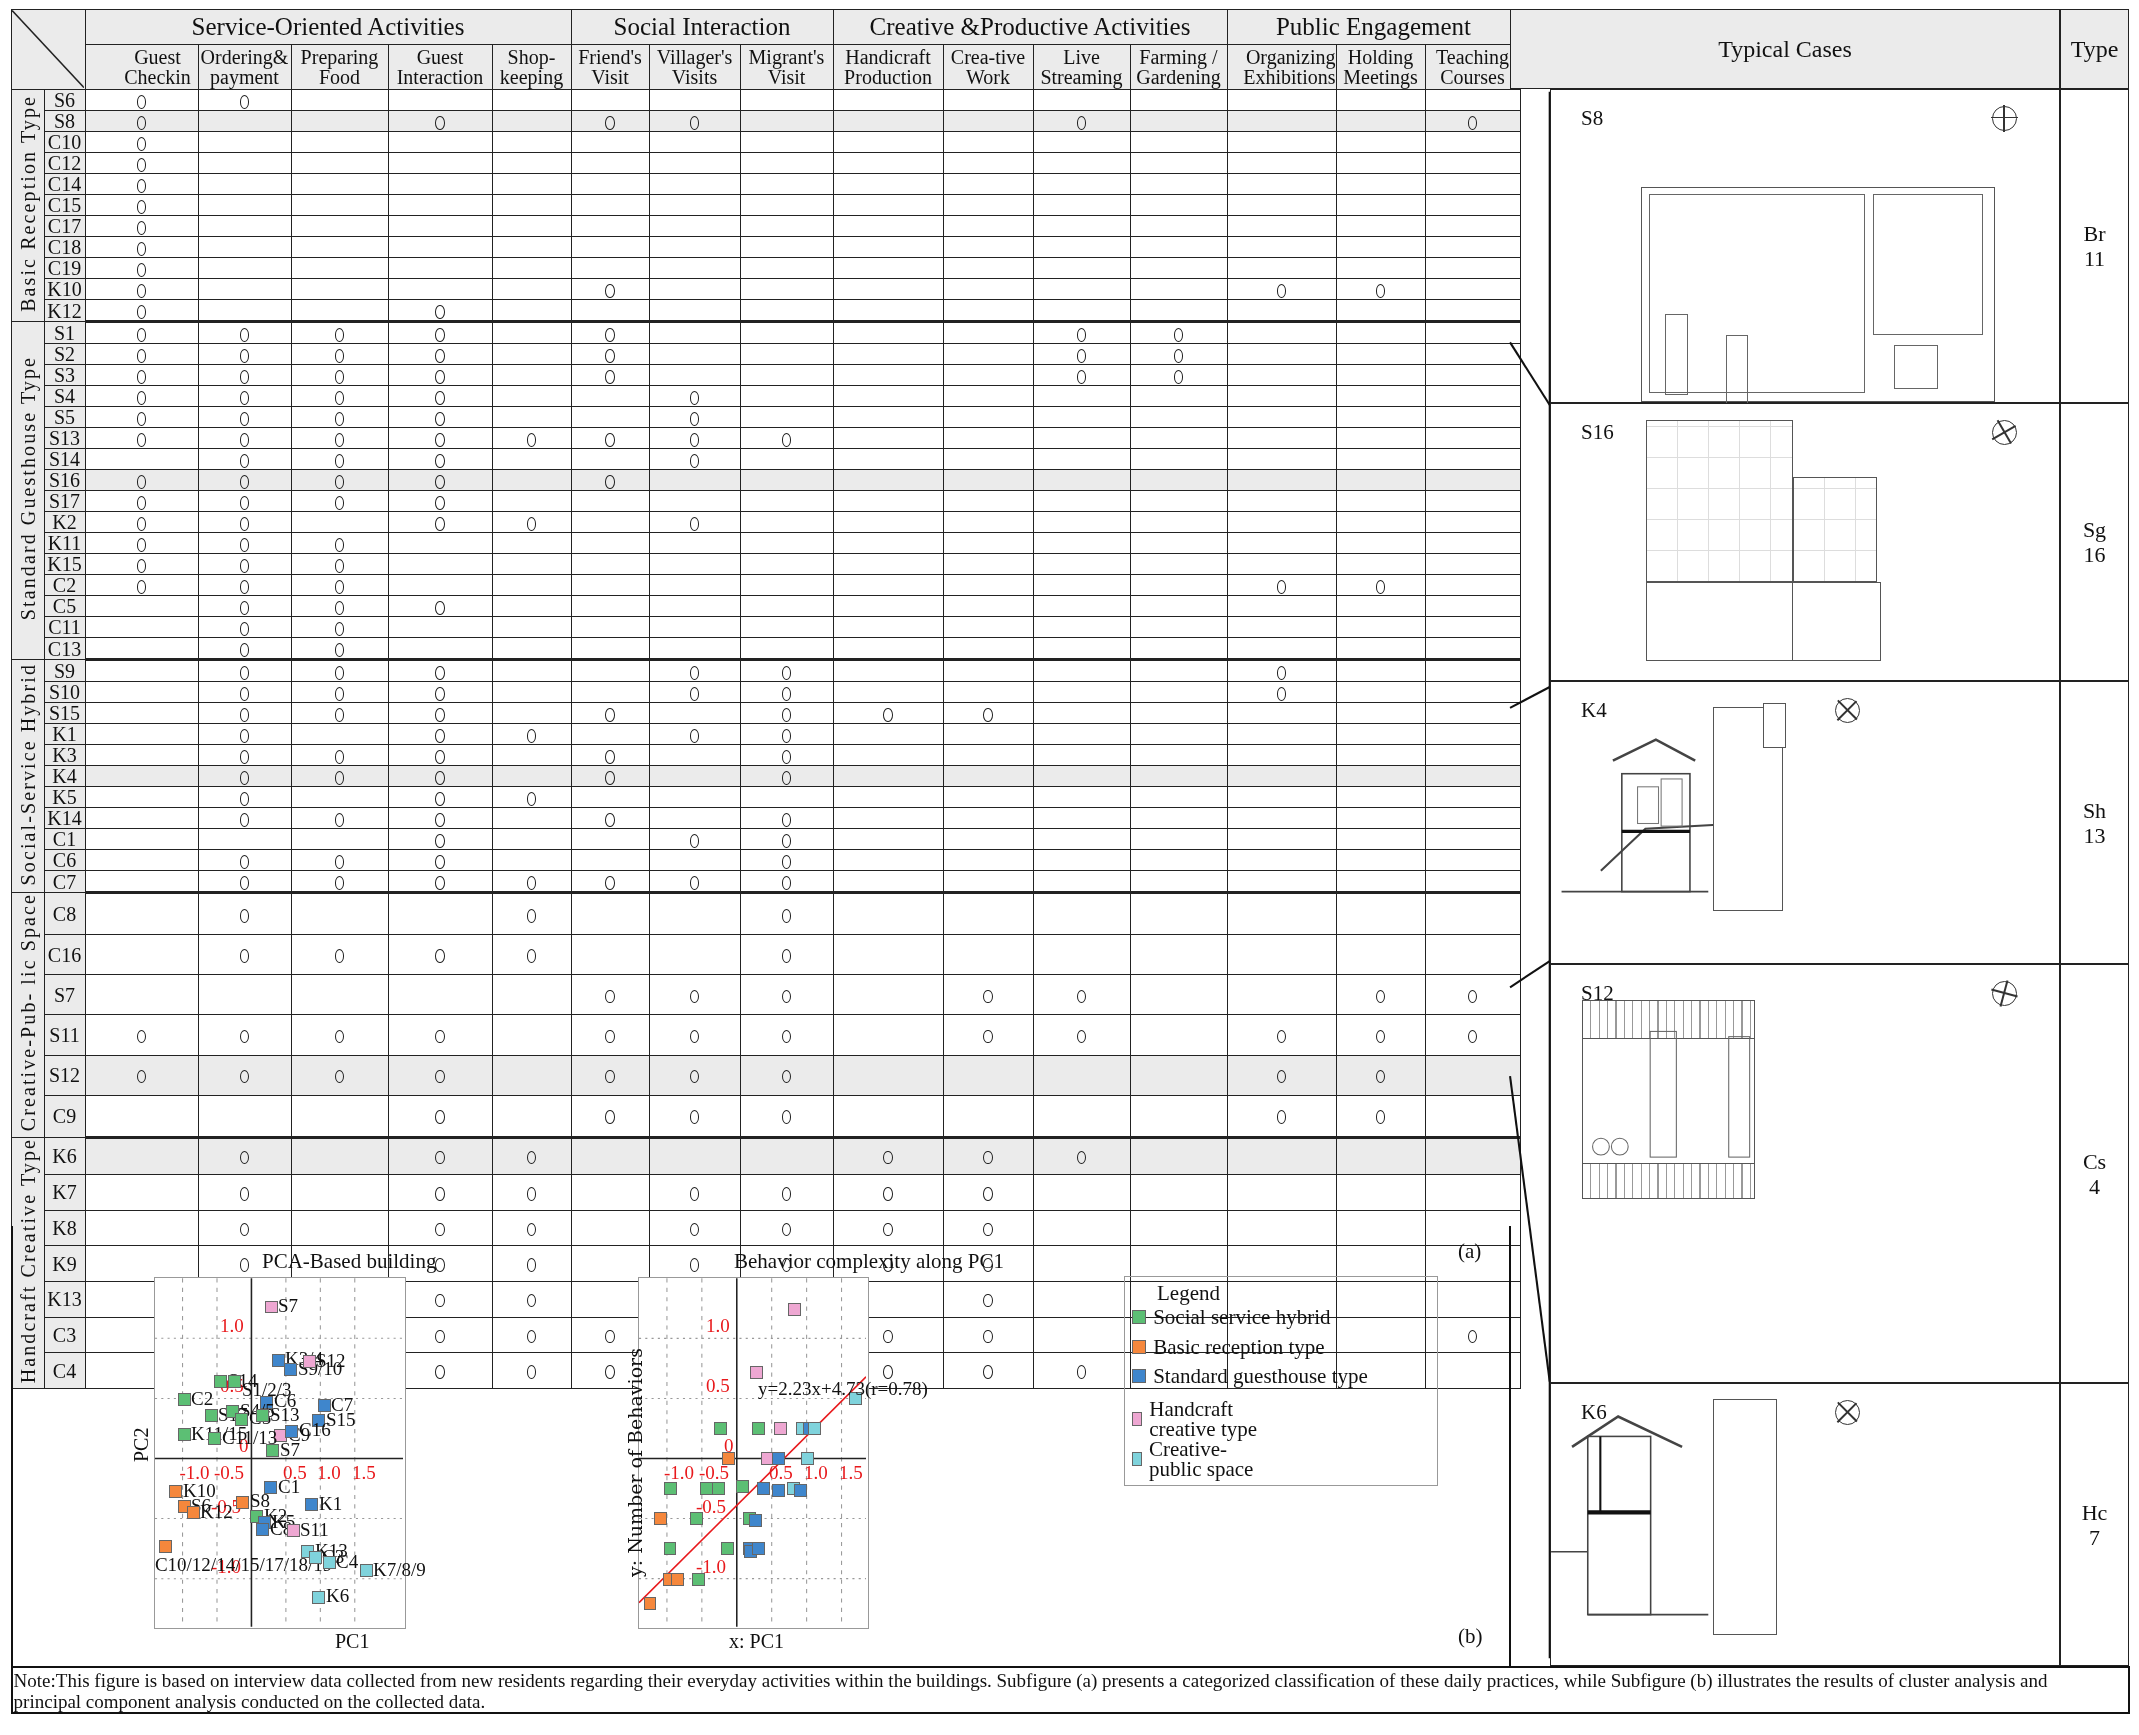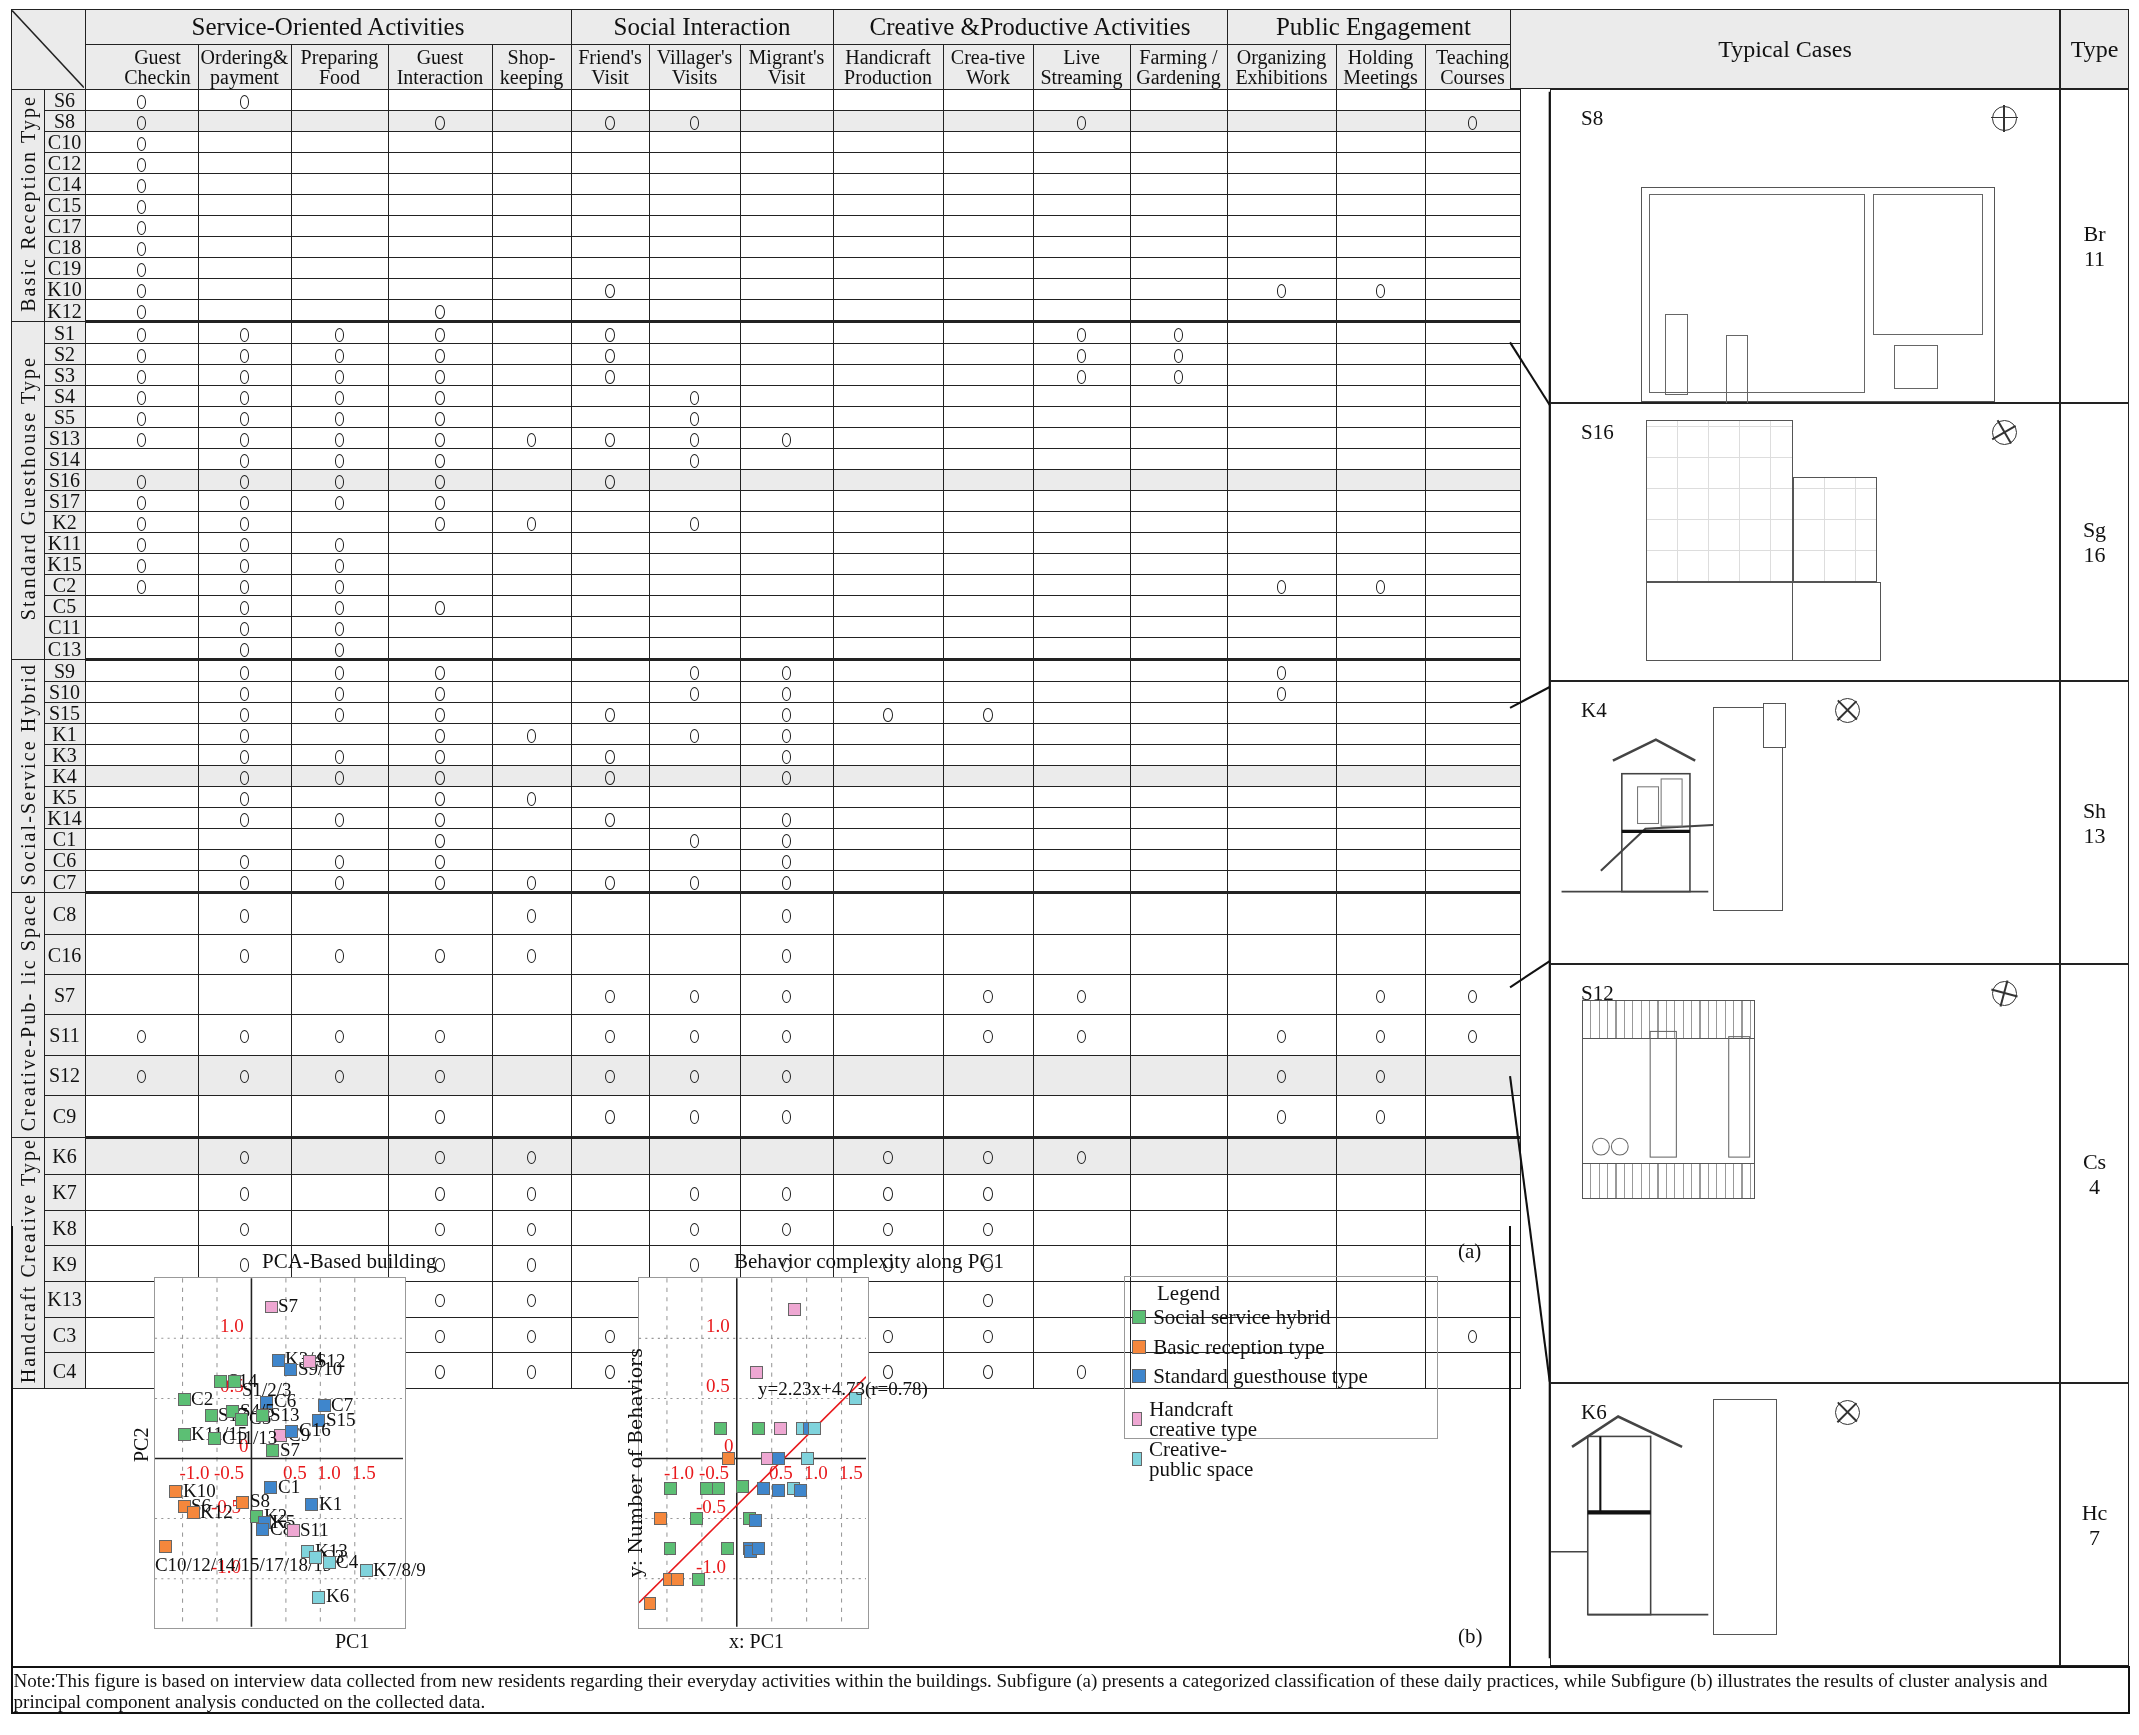--- a/index.html
+++ b/index.html
@@ -24,21 +24,21 @@
   .panel .compass:after{content:"";position:absolute;top:10px;left:-2.1px;width:27px;height:1.6px;background:#333;transform:rotate(var(--r,0deg));}
   .typecell{position:absolute;left:2060px;width:69px;border:1.6px solid #222;box-sizing:border-box;display:flex;flex-direction:column;align-items:center;justify-content:center;font-size:22px;line-height:25px;}
   .plan{position:absolute;border:1.6px solid #555;box-sizing:border-box;background:repeating-linear-gradient(90deg,transparent 0 30px,#ddd 30px 31px),repeating-linear-gradient(0deg,transparent 0 30px,#ddd 30px 31px);}
   .plan.inner{border:1px solid #666;background:#fff;}
   .chartbox{position:absolute;border:1.6px solid #999;box-sizing:border-box;background:#fff;}
   .chart-title{position:absolute;font-size:21px;white-space:nowrap;}
   .axlbl{position:absolute;font-size:20px;white-space:nowrap;}
   .tick{position:absolute;font-size:19px;color:#e8191c;white-space:nowrap;}
   .pt{position:absolute;width:12.6px;height:12.6px;border:1px solid #666;box-sizing:border-box;}
   .ptl{position:absolute;font-size:19px;white-space:nowrap;line-height:19px;}
-  .legend{position:absolute;left:1124px;top:1276px;width:314px;height:163px;border:1.6px solid #999;box-sizing:border-box;font-size:21px;}
+  .legend{position:absolute;left:1124px;top:1276px;width:314px;height:210px;border:1.6px solid #999;box-sizing:border-box;font-size:21px;}
   .legend .ttl{position:absolute;left:32px;top:4.2px;}
   .legend .it{position:absolute;left:7.3px;display:flex;align-items:center;}
   .legend .sw{width:13.6px;height:13.6px;border:1px solid #666;box-sizing:border-box;margin-right:7.3px;}
   .legend .txt{line-height:20px;}
   .note{position:absolute;left:13.6px;top:1670px;width:2096px;font-size:19px;line-height:21px;}
   .sublbl{position:absolute;font-size:21px;}
 </style>
 </head>
 <body>
 
@@ -61,21 +61,21 @@
         <th class="sub" style="width: 96px;">Preparing Food</th>
         <th class="sub" style="width: 103px;">Guest Interaction</th>
         <th class="sub" style="width: 78px;">Shop-keeping</th>
         <th class="sub" style="width: 77px;">Friend's Visit</th>
         <th class="sub" style="width: 90px;">Villager's Visits</th>
         <th class="sub" style="width: 92px;">Migrant's Visit</th>
         <th class="sub" style="width: 109px;">Handicraft Production</th>
         <th class="sub" style="width: 89px;">Crea-tive Work</th>
         <th class="sub" style="width: 96px;">Live Streaming</th>
         <th class="sub" style="width: 96px;">Farming / Gardening</th>
-        <th class="sub" style="width: 108px;">Organizing Exhibitions</th>
+        <th class="sub" style="width: 108px; text-align: right;">Organizing Exhibitions</th>
         <th class="sub" style="width: 88px;">Holding Meetings</th>
         <th class="sub" style="width: 94px;">Teaching Courses</th>
       </tr>
   </thead>
   <tbody id="matBody">
       <tr>
         <td class="cat" rowspan="11"><span class="vt">Basic Reception Type</span></td>
         <td class="rid">S6</td>
         <td class="c"><span class="circ" title="○"></span></td>
         <td class="c"><span class="circ" title="○"></span></td>

